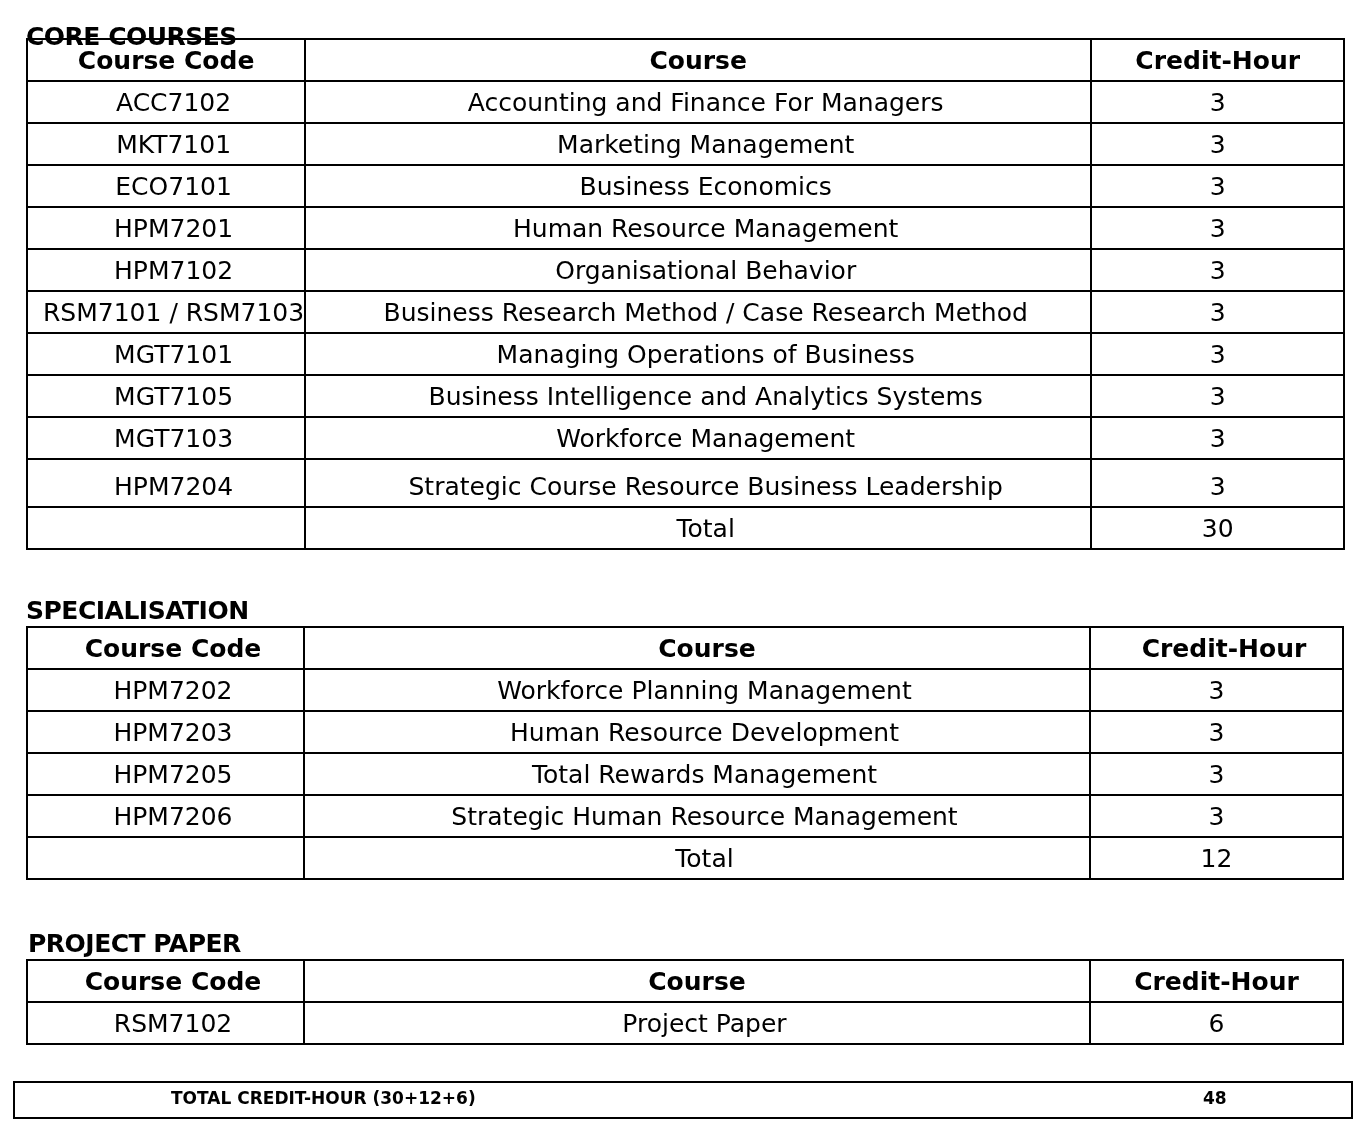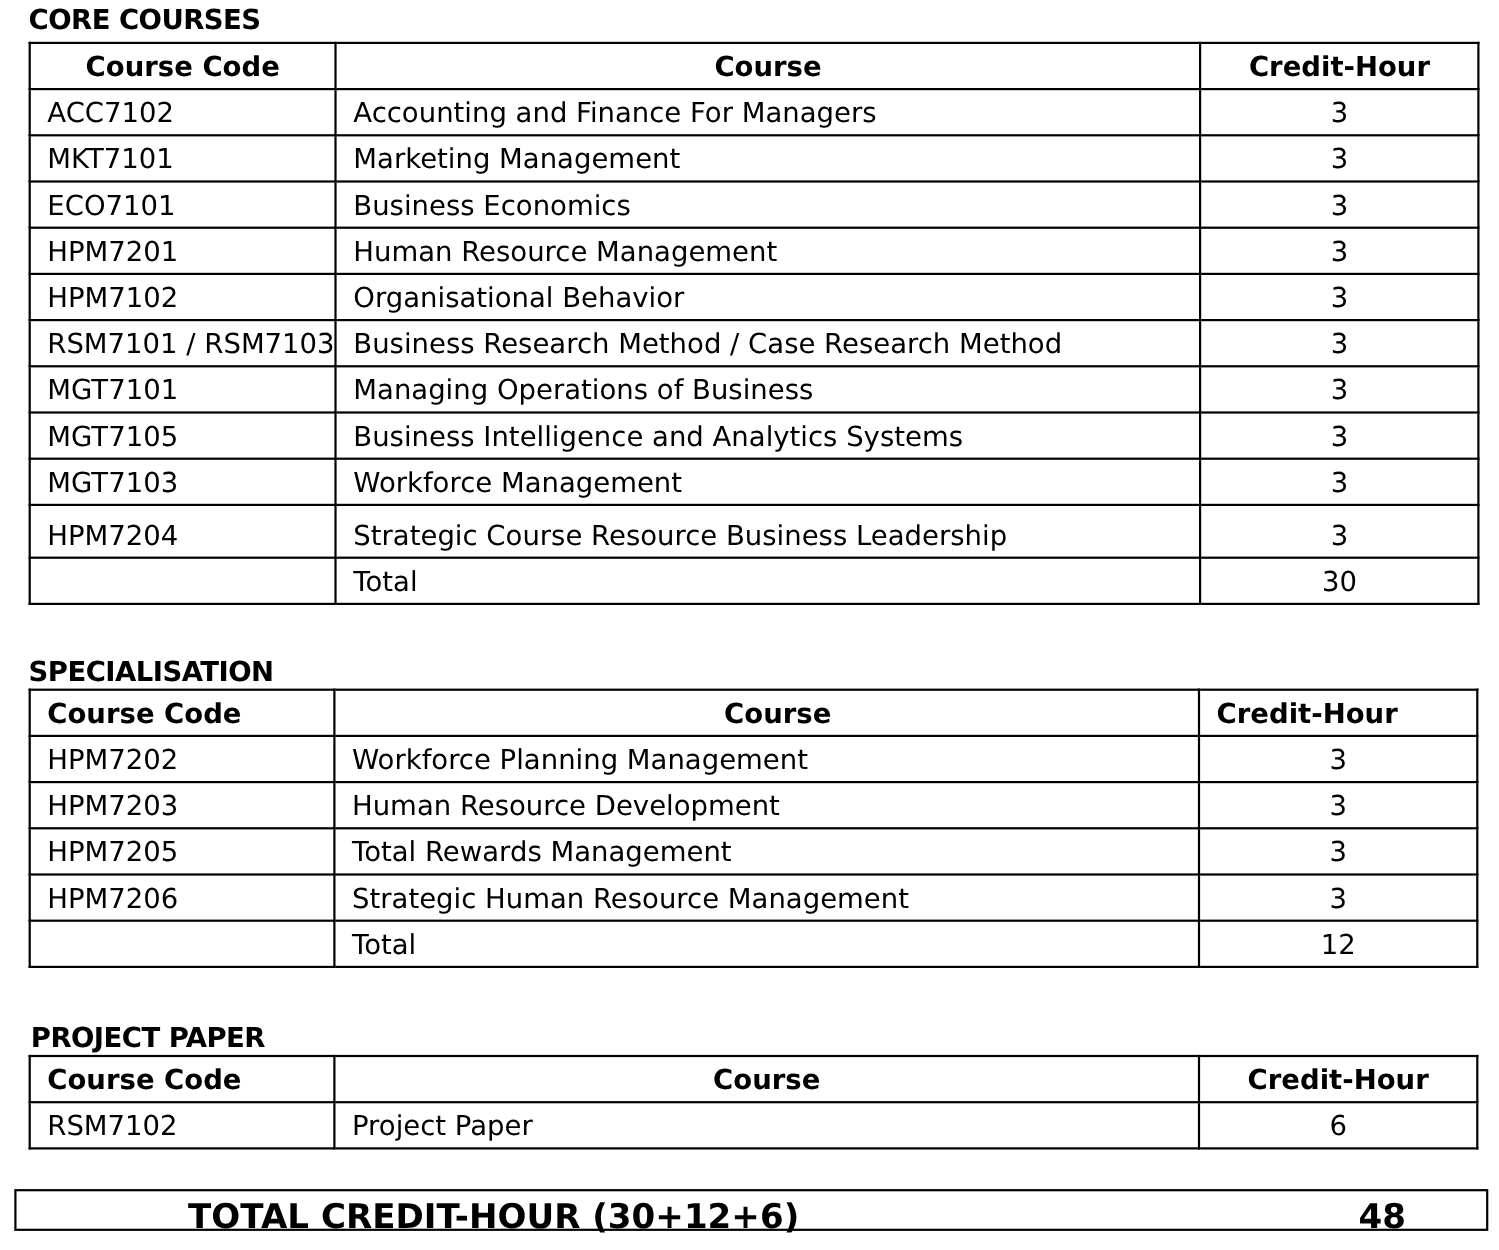--- a/index.html
+++ b/index.html
@@ -16,36 +16,36 @@
       font-size: 25px;
     }
     table.course-table td, table.course-table th {
       border: 2px solid #000; padding: 0; height: 40px; vertical-align: middle;
       white-space: nowrap; overflow: hidden;
     }
     table.course-table th { font-weight: bold; margin-left: 40px; }
     .col-code { width: 277px; }
     .col-course { width: 786px; }
     .col-credit { width: 253px; }
-    .pad-left { padding-left: 15px !important; text-align: left; }
+    .pad-left { padding-left: 15px !important; text-align: center; }
     .center { text-align: center; }
     .bold { font-weight: normal; }
     .tall td { height: 58px; vertical-align: top; padding-top: 6px !important; }
     .credit-cell { text-align: center; }
     .grand-total {
       position: absolute; left: 13px; top: 1081px; width: 1340px; height: 38px;
-      border: 2px solid #000; box-sizing: border-box; font-weight: bold; font-size: 31px;
+      border: 2px solid #000; box-sizing: border-box; font-weight: bold; font-size: 17px;
     }
     .grand-total .label { position: absolute; left: 156px; top: 5px; }
-    .grand-total .value { position: absolute; left: 1220px; top: 5px; text-align: right; }
+    .grand-total .value { position: absolute; left: 1188px; top: 5px; text-align: right; }
   </style>
 </head>
 <body>
 
-<div class="section-title" style="left:26px; top:5px;">CORE COURSES</div>
+<div class="section-title" style="left:26px; top:24px;">CORE COURSES</div>
 <table class="course-table" style="left:26px; top:38px;">
   <colgroup>
       <col class="col-code">
       <col class="col-course">
       <col class="col-credit">
     </colgroup>
   <tbody>
       <tr>
     <th class="center">Course Code</th>
     <th class="center">Course</th>

